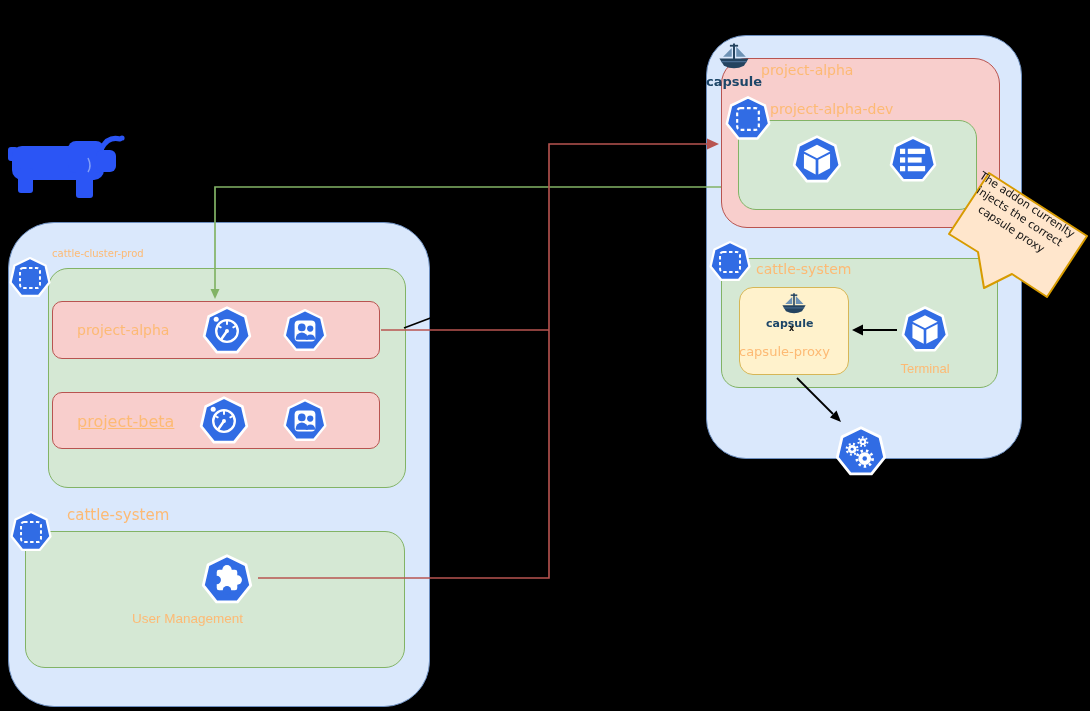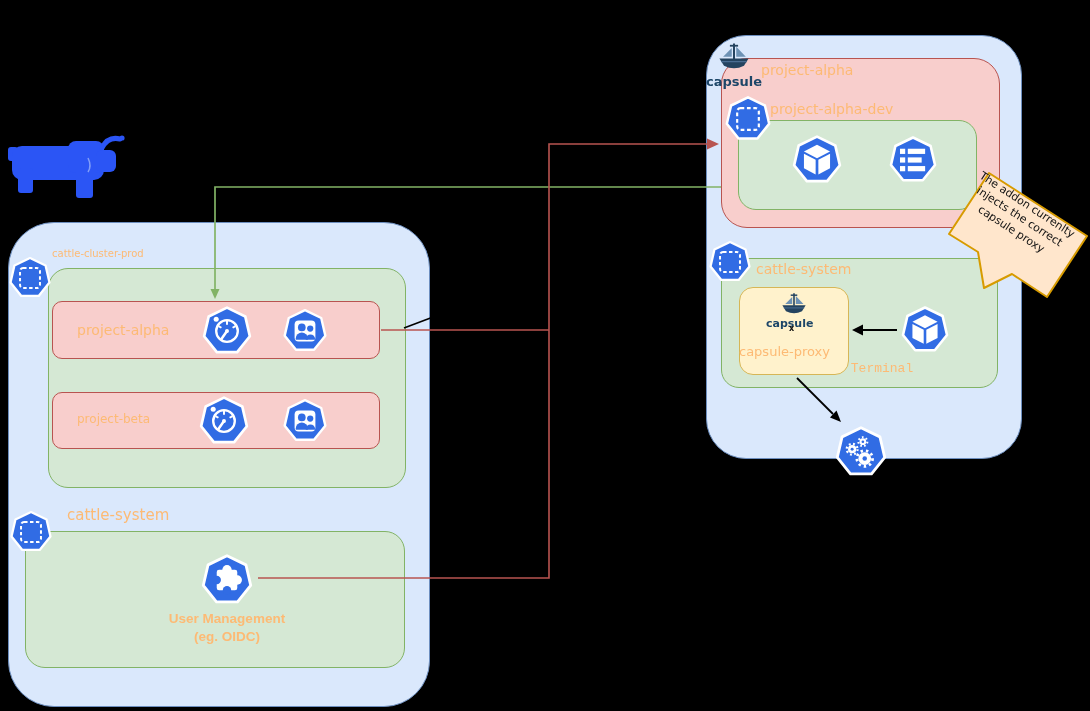--- a/index.html
+++ b/index.html
@@ -30,33 +30,32 @@
   <div class="box nsgreen" style="left:25px;top:531px;width:380px;height:137px;border-radius:20px;"></div>
 
   <div class="box cluster" style="left:706px;top:35px;width:316px;height:424px;border-radius:40px;"></div>
   <div class="box projpink" style="left:721px;top:58px;width:279px;height:170px;border-radius:26px;"></div>
   <div class="box nsgreen" style="left:738px;top:120px;width:239px;height:90px;border-radius:18px;"></div>
   <div class="box nsgreen" style="left:721px;top:258px;width:277px;height:130px;border-radius:18px;"></div>
   <div class="box proxyyellow" style="left:739px;top:287px;width:110px;height:88px;border-radius:14px;"></div>
 
   <div class="lbl" style="left:52px;top:248px;font-size:10px;">cattle-cluster-prod</div>
   <div class="lbl" style="left:77px;top:322px;font-size:14px;">project-alpha</div>
-  <div class="lbl" style="left:77px;top:412px;font-size:12px;">project-beta</div>
+  <div class="lbl" style="left:77px;top:412px;font-size:16px;text-decoration:underline;">project-beta</div>
   <div class="lbl" style="left:67px;top:506px;font-size:15px;">cattle-system</div>
 
-  <div class="lbl lbl-plain" style="left:132px;top:610px;width:190px;text-align:center;font-size:13.5px;line-height:1.35;font-weight:bold;">
+  <div class="lbl lbl-plain" style="left:132px;top:610px;width:190px;text-align:left;font-size:13.5px;line-height:1.35;">
     <span style="display:block;">User Management</span>
-    <span style="display:block;">(eg. OIDC)</span>
   </div>
 
   <div class="lbl" style="left:761px;top:62px;font-size:14px;">project-alpha</div>
   <div class="lbl" style="left:770px;top:101px;font-size:14px;text-align:center;">project-alpha-dev</div>
   <div class="lbl" style="left:756px;top:261px;font-size:14px;">cattle-system</div>
   <div class="lbl" style="left:739px;top:344px;width:90px;text-align:center;font-size:13px;">capsule-proxy</div>
-  <div class="lbl lbl-plain" style="left:842px;top:361px;width:80px;text-align:center;font-size:13px;font-family:Liberation Mono, monospace;">Terminal</div>
+  <div class="lbl lbl-plain" style="left:885px;top:361px;width:80px;text-align:center;font-size:13px;">Terminal</div>
 
   <div class="capsule-word" style="left:706px;top:74px;width:58px;font-size:13px;">capsule</div>
   <div class="capsule-word" style="left:766px;top:317px;width:56px;font-size:11px;">capsule</div>
   <div class="capsule-word" style="left:789px;top:324px;width:10px;font-size:8px;color:#111;">x</div>
 
   <svg class="overlay" width="1090" height="711" viewBox="0 0 1090 711">
     <defs>
       <symbol id="hept" viewBox="-30 -30 60 60">
         <polygon points="0,-26 20.3,-16.2 25.4,5.8 11.3,23.4 -11.3,23.4 -25.4,5.8 -20.3,-16.2" fill="#316ce4" stroke="#ffffff" stroke-width="3" stroke-linejoin="round"></polygon>
       </symbol>

